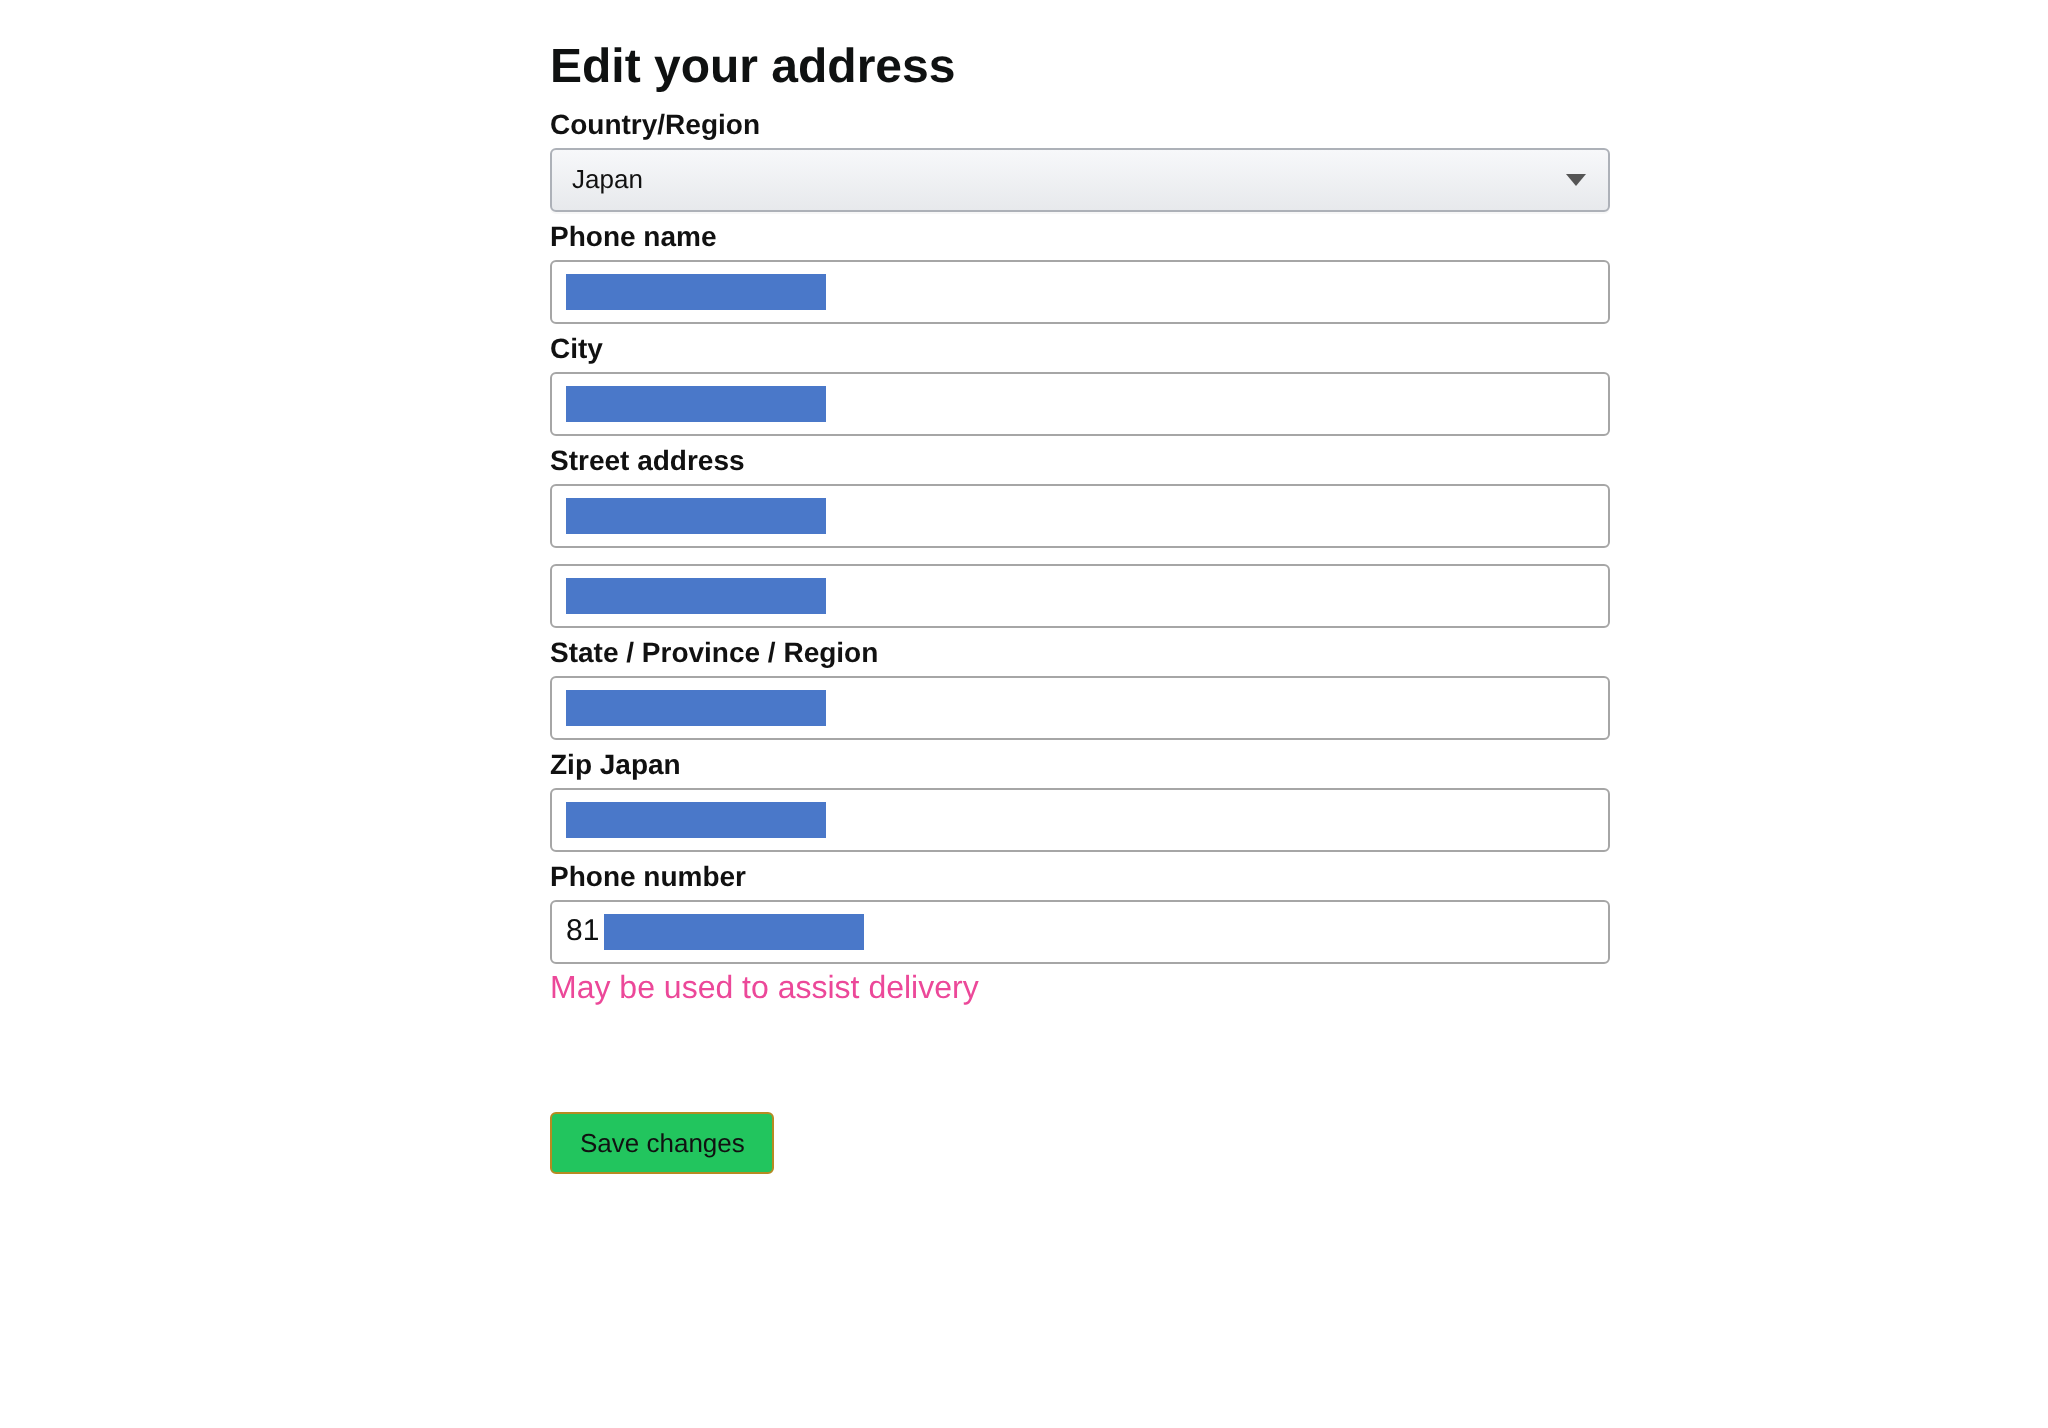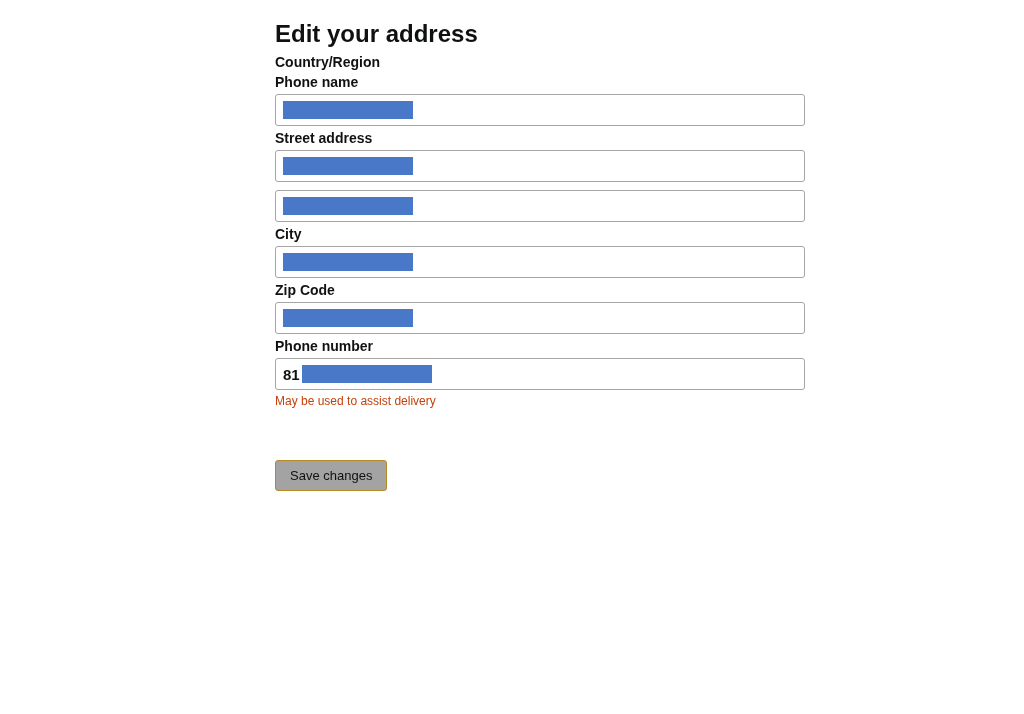--- a/index.html
+++ b/index.html
@@ -76,91 +76,104 @@
     }
     .redaction {
       display: inline-block;
       width: 130px;
       height: 18px;
       background: #4a78c9;
       vertical-align: middle;
     }
     .phone-row {
       display: flex;
-      align-items: center;
-      font-weight: bold;
+      align-items: flex-start;
     }
     .phone-prefix {
       font-size: 15px;
       color: #0f1111;
       margin-right: 2px;
     }
     .phone-redaction {
       display: inline-block;
       width: 130px;
       height: 18px;
       background: #4a78c9;
     }
     .hint {
-      font-size: 12px;
-      color: #c2410c;
+      font-size: 16px;
+      color: #ec4899;
       margin-top: 4px;
     }
     .spacer {
       height: 52px;
     }
     .save-btn {
       display: inline-block;
-      background: #a3a3a3;
+      background: #22c55e;
       border: 1px solid #b68b22;
       border-radius: 3px;
       padding: 7px 14px;
       font-size: 13px;
       color: #111;
       cursor: pointer;
     }
   </style>
 </head>
 <body>
 
 <div class="container">
 
   <h1>Edit your address</h1>
 
   <div class="form-group">
     <span class="field-label">Country/Region</span>
+    <div class="select-wrap">
+      <div class="select-control">Japan</div>
+      <span class="select-chevron">
+        <svg width="10" height="6" viewBox="0 0 10 6">
+            <path d="M0 0 L5 6 L10 0 Z" fill="#555"></path>
+          </svg>
+      </span>
+    </div>
   </div>
 
   <div class="form-group">
     <span class="field-label">Phone name</span>
+    <div class="text-input">
+      <span class="redaction"></span>
+    </div>
+  </div>
+
+  <div class="form-group">
+    <span class="field-label">City</span>
     <div class="text-input">
       <span class="redaction"></span>
     </div>
   </div>
 
   <div class="form-group">
     <span class="field-label">Street address</span>
     <div class="text-input">
       <span class="redaction"></span>
     </div>
     <div class="text-input" style="margin-top:8px;">
       <span class="redaction"></span>
     </div>
   </div>
 
   <div class="form-group">
-    <span class="field-label">City</span>
+    <span class="field-label">State / Province / Region</span>
     <div class="text-input">
       <span class="redaction"></span>
     </div>
   </div>
 
-
   <div class="form-group">
-    <span class="field-label">Zip Code</span>
+    <span class="field-label">Zip Japan</span>
     <div class="text-input">
       <span class="redaction"></span>
     </div>
   </div>
 
   <div class="form-group" style="margin-bottom:0;">
     <span class="field-label">Phone number</span>
     <div class="text-input">
       <div class="phone-row">
         <span class="phone-prefix">81</span>

